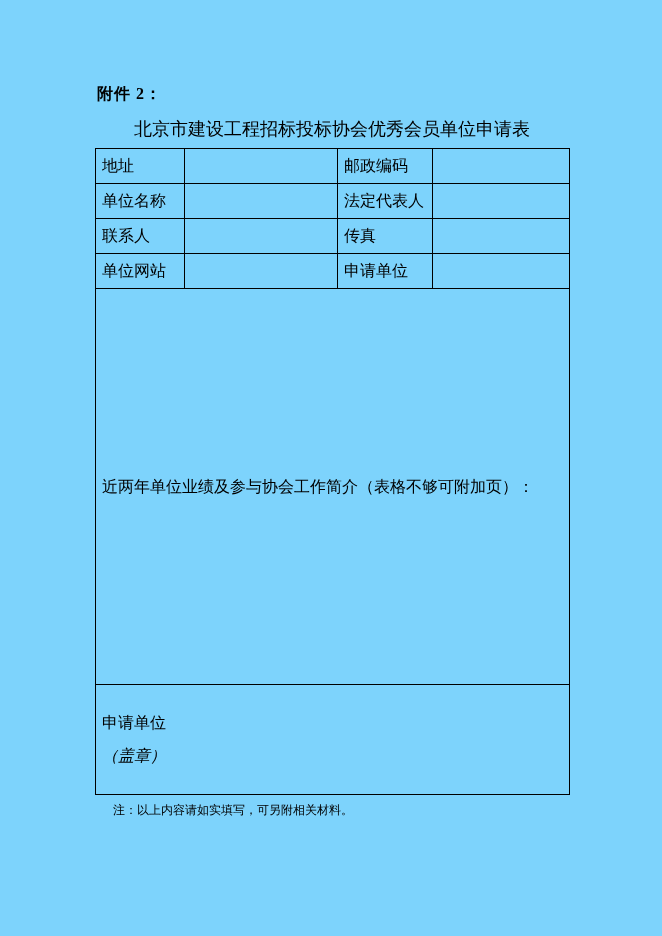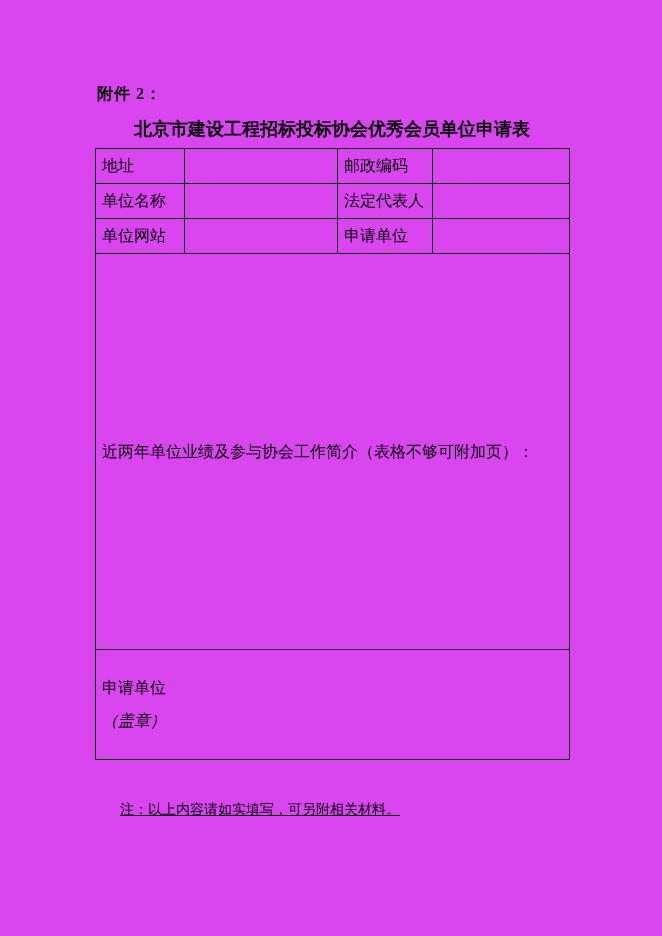--- a/index.html
+++ b/index.html
@@ -3,42 +3,42 @@
 <meta charset="utf-8">
 <style>
   * { margin: 0; padding: 0; box-sizing: border-box; }
   html, body { background: #ffffff; }
   body { font-family: "Liberation Serif", "DejaVu Serif", serif; color: #000000; }
 
   .page {
     position: relative;
     width: 662px;
     height: 936px;
-    background: #d946ef;
+    background: #7dd3fc;
     overflow: hidden;
   }
 
   .attachment-label {
     position: absolute;
     left: 97px;
     top: 84px;
     font-size: 16px;
     font-weight: bold;
     line-height: 19px;
     letter-spacing: 1px;
   }
 
   .doc-title {
     position: absolute;
     left: 95px;
     top: 117px;
     width: 474px;
     text-align: center;
     font-size: 18px;
-    font-weight: bold;
+    font-weight: normal;
     line-height: 24px;
   }
 
   table.form-table {
     position: absolute;
     left: 95px;
     top: 148px;
     width: 474px;
     border-collapse: collapse;
     table-layout: fixed;
@@ -66,25 +66,24 @@
     height: 110px;
     vertical-align: top;
     padding: 11px 7px;
     line-height: 20px;
   }
 
   .seal-line { margin-top: 13px; font-style: italic; }
 
   .footer-note {
     position: absolute;
-    left: 120px;
+    left: 113px;
     top: 800px;
-    font-size: 14px;
+    font-size: 12px;
     line-height: 20px;
-    text-decoration: underline;
   }
 </style>
 </head>
 <body>
 
 <div class="page">
 
   <div class="attachment-label">附件 2：</div>
 
   <div class="doc-title">北京市建设工程招标投标协会优秀会员单位申请表</div>
@@ -103,20 +102,26 @@
         <td>邮政编码</td>
         <td></td>
       </tr>
       <tr class="info-row">
         <td>单位名称</td>
         <td></td>
         <td>法定代表人</td>
         <td></td>
       </tr>
       <tr class="info-row">
+        <td>联系人</td>
+        <td></td>
+        <td>传真</td>
+        <td></td>
+      </tr>
+      <tr class="info-row">
         <td>单位网站</td>
         <td></td>
         <td>申请单位</td>
         <td></td>
       </tr>
       <tr>
         <td class="summary-cell" colspan="4">
           <span>近两年单位业绩及参与协会工作简介（表格不够可附加页）：</span>
         </td>
       </tr>

